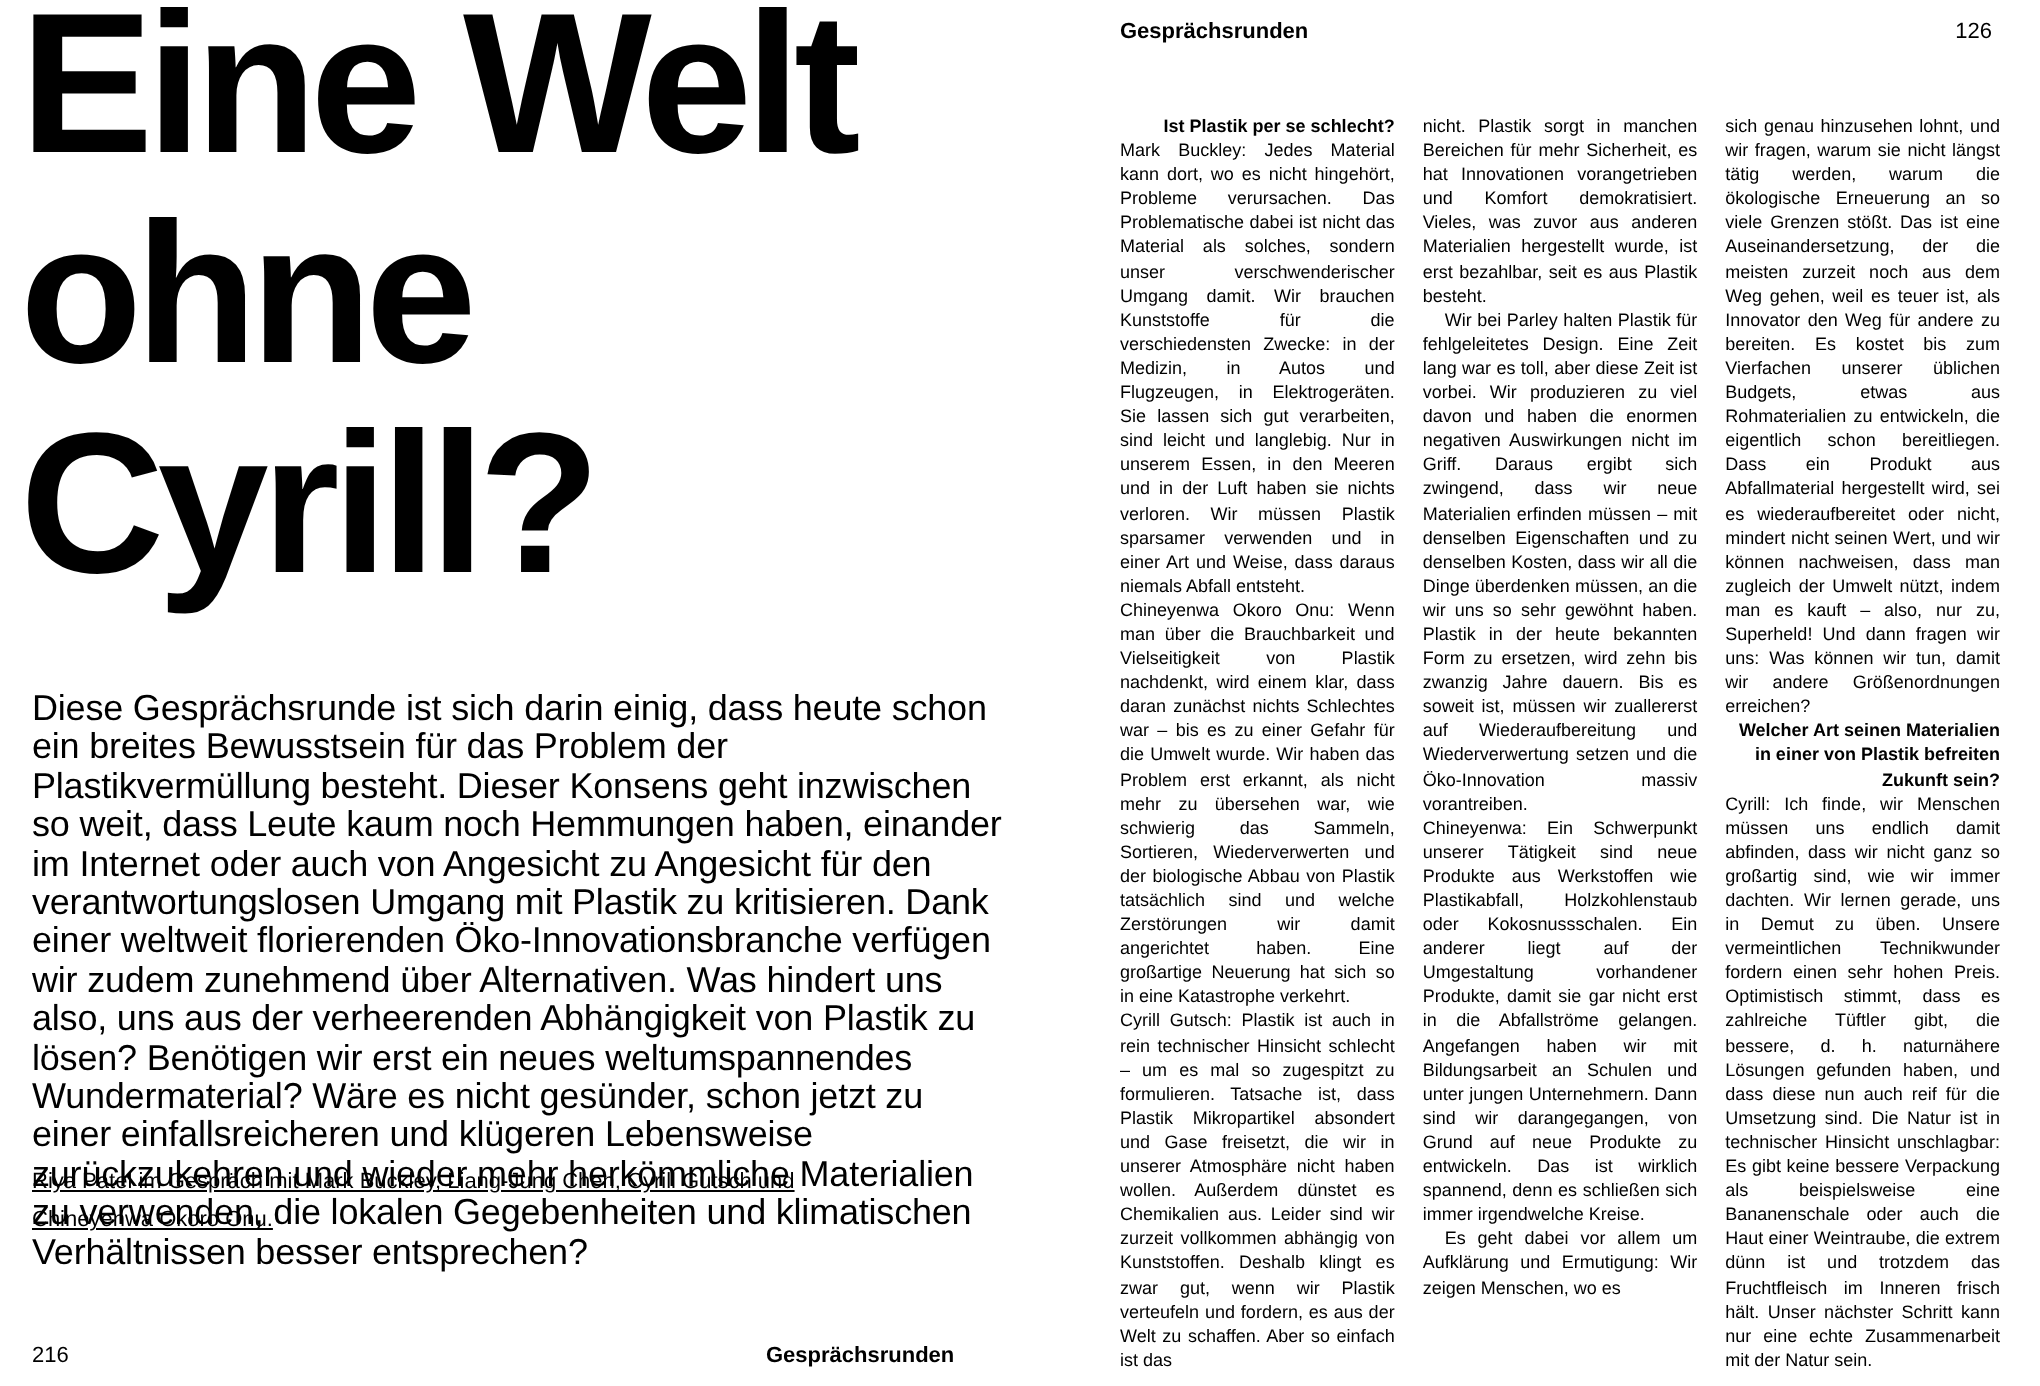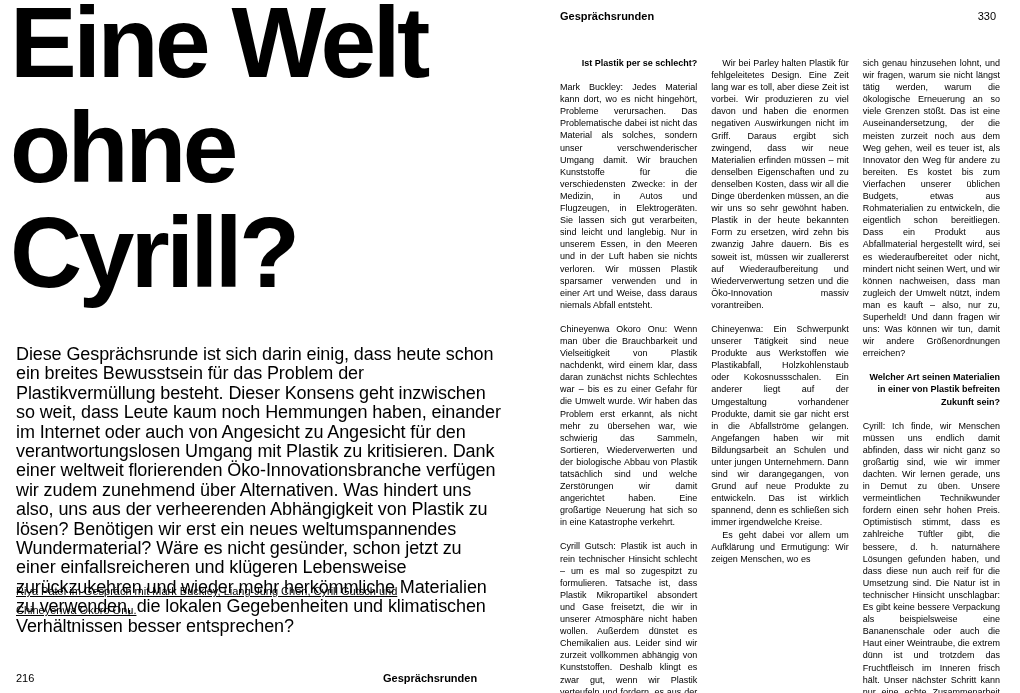--- a/index.html
+++ b/index.html
@@ -95,21 +95,21 @@
   .col {
     flex: 1;
     min-width: 0;
     font-size: 9px;
     line-height: 12.1px;
     text-align: justify;
     hyphens: auto;
     -webkit-hyphens: auto;
     word-break: normal;
   }
-  .blk + .blk { margin-top: 12px; }
+  .blk + .blk { }
   .blk.heading {
     font-weight: 700;
     text-align: right;
   }
   .blk.para-cont { margin-top: 0; }
   .blk.para-indent {
     margin-top: 0;
     text-indent: 11px;
   }
 </style>
@@ -125,32 +125,33 @@
       <div>Cyrill?</div>
     </div>
     <div class="intro">Diese Gesprächsrunde ist sich darin einig, dass heute schon ein breites Bewusstsein für das Problem der Plastikvermüllung besteht. Dieser Konsens geht inzwischen so weit, dass Leute kaum noch Hemmungen haben, einander im Internet oder auch von Angesicht zu Angesicht für den verantwortungslosen Umgang mit Plastik zu kritisieren. Dank einer weltweit florierenden Öko-Innovationsbranche verfügen wir zudem zunehmend über Alternativen. Was hindert uns also, uns aus der verheerenden Abhängigkeit von Plastik zu lösen? Benötigen wir erst ein neues weltumspannendes Wundermaterial? Wäre es nicht gesünder, schon jetzt zu einer einfallsreicheren und klügeren Lebensweise zurückzukehren und wieder mehr herkömmliche Materialien zu verwenden, die lokalen Gegebenheiten und klimatischen Verhältnissen besser entsprechen?</div>
     <div class="byline">Riya Patel im Gespräch mit Mark Buckley, Liang-Jung Chen, Cyrill Gutsch und Chineyenwa Okoro Onu.</div>
     <div class="folio-left">216</div>
     <div class="running-footer">Gesprächsrunden</div>
   </div>
 
   <div class="page page-right">
     <div class="running-header">Gesprächsrunden</div>
-    <div class="folio-right">330</div>
+    <div class="folio-right">126</div>
 
     <div class="columns">
 
       <div class="col">
         <div class="blk heading">Ist Plastik per se schlecht?</div>
         <div class="blk para">Mark Buckley: Jedes Material kann dort, wo es nicht hingehört, Probleme verursachen. Das Problematische dabei ist nicht das Material als solches, sondern unser verschwenderischer Umgang damit. Wir brauchen Kunststoffe für die verschiedensten Zwecke: in der Medizin, in Autos und Flugzeugen, in Elektrogeräten. Sie lassen sich gut verarbeiten, sind leicht und langlebig. Nur in unserem Essen, in den Meeren und in der Luft haben sie nichts verloren. Wir müssen Plastik sparsamer verwenden und in einer Art und Weise, dass daraus niemals Abfall entsteht.</div>
         <div class="blk para">Chineyenwa Okoro Onu: Wenn man über die Brauchbarkeit und Vielseitigkeit von Plastik nachdenkt, wird einem klar, dass daran zunächst nichts Schlechtes war – bis es zu einer Gefahr für die Umwelt wurde. Wir haben das Problem erst erkannt, als nicht mehr zu übersehen war, wie schwierig das Sammeln, Sortieren, Wiederverwerten und der biologische Abbau von Plastik tatsächlich sind und welche Zerstörungen wir damit angerichtet haben. Eine großartige Neuerung hat sich so in eine Katastrophe verkehrt.</div>
         <div class="blk para">Cyrill Gutsch: Plastik ist auch in rein technischer Hinsicht schlecht – um es mal so zugespitzt zu formulieren. Tatsache ist, dass Plastik Mikropartikel absondert und Gase freisetzt, die wir in unserer Atmosphäre nicht haben wollen. Außerdem dünstet es Chemikalien aus. Leider sind wir zurzeit vollkommen abhängig von Kunststoffen. Deshalb klingt es zwar gut, wenn wir Plastik verteufeln und fordern, es aus der Welt zu schaffen. Aber so einfach ist das</div>
       </div>
 
       <div class="col">
+        <div class="blk para-cont">nicht. Plastik sorgt in manchen Bereichen für mehr Sicherheit, es hat Innovationen vorangetrieben und Komfort demokratisiert. Vieles, was zuvor aus anderen Materialien hergestellt wurde, ist erst bezahlbar, seit es aus Plastik besteht.</div>
         <div class="blk para-indent">Wir bei Parley halten Plastik für fehlgeleitetes Design. Eine Zeit lang war es toll, aber diese Zeit ist vorbei. Wir produzieren zu viel davon und haben die enormen negativen Auswirkungen nicht im Griff. Daraus ergibt sich zwingend, dass wir neue Materialien erfinden müssen – mit denselben Eigenschaften und zu denselben Kosten, dass wir all die Dinge überdenken müssen, an die wir uns so sehr gewöhnt haben. Plastik in der heute bekannten Form zu ersetzen, wird zehn bis zwanzig Jahre dauern. Bis es soweit ist, müssen wir zuallererst auf Wiederaufbereitung und Wiederverwertung setzen und die Öko-Innovation massiv vorantreiben.</div>
         <div class="blk para">Chineyenwa: Ein Schwerpunkt unserer Tätigkeit sind neue Produkte aus Werkstoffen wie Plastikabfall, Holzkohlenstaub oder Kokosnussschalen. Ein anderer liegt auf der Umgestaltung vorhandener Produkte, damit sie gar nicht erst in die Abfallströme gelangen. Angefangen haben wir mit Bildungsarbeit an Schulen und unter jungen Unternehmern. Dann sind wir darangegangen, von Grund auf neue Produkte zu entwickeln. Das ist wirklich spannend, denn es schließen sich immer irgendwelche Kreise.</div>
         <div class="blk para-indent">Es geht dabei vor allem um Aufklärung und Ermutigung: Wir zeigen Menschen, wo es</div>
       </div>
 
       <div class="col">
         <div class="blk para-cont">sich genau hinzusehen lohnt, und wir fragen, warum sie nicht längst tätig werden, warum die ökologische Erneuerung an so viele Grenzen stößt. Das ist eine Auseinandersetzung, der die meisten zurzeit noch aus dem Weg gehen, weil es teuer ist, als Innovator den Weg für andere zu bereiten. Es kostet bis zum Vierfachen unserer üblichen Budgets, etwas aus Rohmaterialien zu entwickeln, die eigentlich schon bereitliegen. Dass ein Produkt aus Abfallmaterial hergestellt wird, sei es wiederaufbereitet oder nicht, mindert nicht seinen Wert, und wir können nachweisen, dass man zugleich der Umwelt nützt, indem man es kauft – also, nur zu, Superheld! Und dann fragen wir uns: Was können wir tun, damit wir andere Größenordnungen erreichen?</div>
         <div class="blk heading">Welcher Art seinen Materialien in einer von Plastik befreiten Zukunft sein?</div>
         <div class="blk para">Cyrill: Ich finde, wir Menschen müssen uns endlich damit abfinden, dass wir nicht ganz so großartig sind, wie wir immer dachten. Wir lernen gerade, uns in Demut zu üben. Unsere vermeintlichen Technikwunder fordern einen sehr hohen Preis. Optimistisch stimmt, dass es zahlreiche Tüftler gibt, die bessere, d. h. naturnähere Lösungen gefunden haben, und dass diese nun auch reif für die Umsetzung sind. Die Natur ist in technischer Hinsicht unschlagbar: Es gibt keine bessere Verpackung als beispielsweise eine Bananenschale oder auch die Haut einer Weintraube, die extrem dünn ist und trotzdem das Fruchtfleisch im Inneren frisch hält. Unser nächster Schritt kann nur eine echte Zusammenarbeit mit der Natur sein.</div>
       </div>

